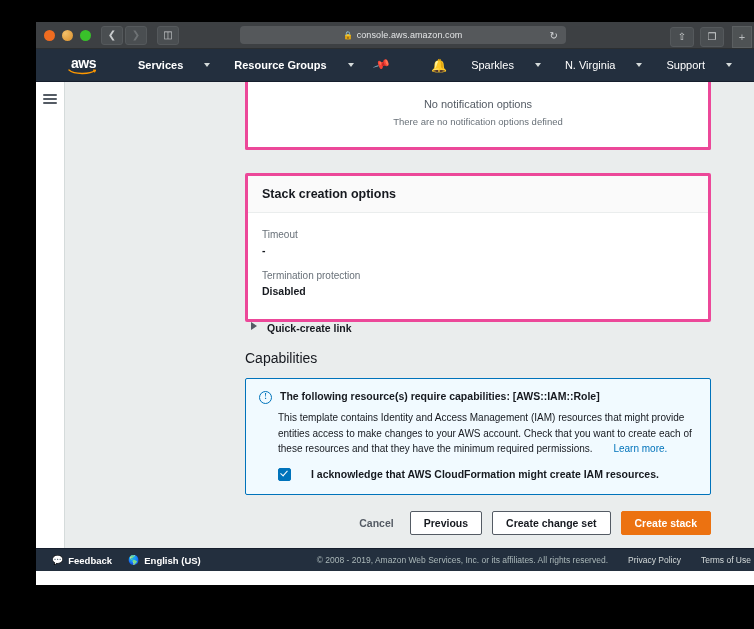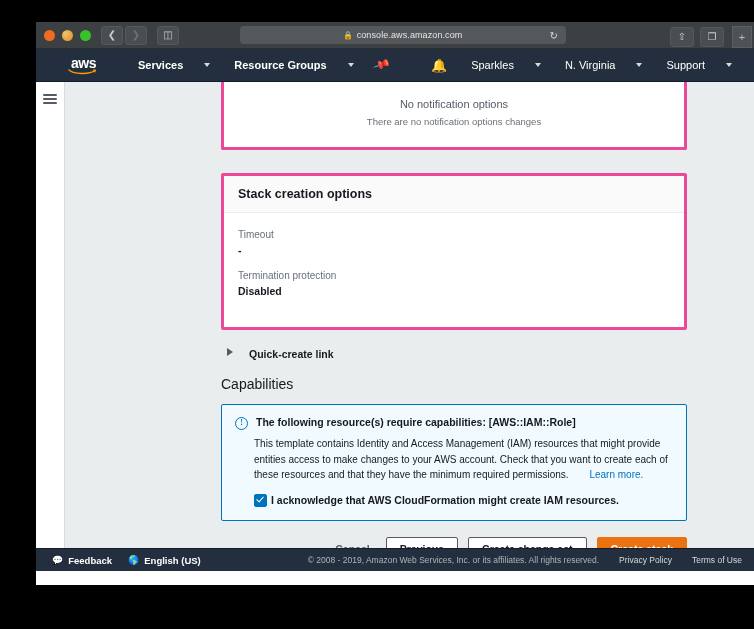--- a/index.html
+++ b/index.html
@@ -222,21 +222,21 @@
   }
 
   .content {
     flex: 1;
     position: relative;
     overflow: hidden;
   }
 
   .col {
     position: absolute;
-    left: 156px;
+    left: 180px;
     top: 0;
     width: 466px;
   }
 
   
   .card {
     background: #ffffff;
     border: 3px solid #ec4899;
     border-radius: 2px;
   }
@@ -261,37 +261,36 @@
     font-size: 11px;
     color: #545b64;
     margin-bottom: 6px;
   }
   .empty-sub {
     font-size: 9.5px;
     color: #687078;
   }
 
   .field { margin-bottom: 14px; }
-  .field:last-child { margin-bottom: 16px; }
+  .field:last-child { margin-bottom: 8px; }
   .field-label {
     font-size: 10px;
     color: #687078;
     margin-bottom: 4px;
   }
   .field-value {
     font-size: 10.5px;
     color: #16191f;
     font-weight: bold;
   }
 
   
   .expandable {
     display: flex;
-    gap: 16px;
-    margin-top: 18px;
+    gap: 10px;
     margin-bottom: 16px;
     padding-left: 6px;
   }
   .tri {
     width: 0; height: 0;
     border-top: 4px solid transparent;
     border-bottom: 4px solid transparent;
     border-left: 6px solid #545b64;
   }
   .expandable-label {
@@ -347,21 +346,21 @@
   .learn-more {
     color: #0073bb;
     text-decoration: none;
     margin-left: 18px;
   }
   .ack-row {
     margin-left: 19px;
     margin-top: 11px;
     display: flex;
     align-items: center;
-    gap: 4px;
+    gap: 20px;
   }
   .checkbox {
     width: 11px; height: 11px;
     background: #0073bb;
     border: 1px solid #0073bb;
     border-radius: 2px;
     position: relative;
     flex: 0 0 auto;
   }
   .checkbox::after {
@@ -438,21 +437,21 @@
     align-items: center;
     gap: 5px;
     color: #ffffff;
     font-size: 9.5px;
     font-weight: bold;
     text-decoration: none;
   }
   .fglyph { font-size: 9px; color: #ffffff; }
   .footer-right {
     position: absolute;
-    right: 12px;
+    right: 3px;
     display: flex;
     align-items: center;
     gap: 20px;
   }
   .copyright { color: #aab7b8; font-size: 8.5px; }
   .footer-right a {
     color: #d5dbdb;
     font-size: 8.5px;
     text-decoration: none;
   }
@@ -539,21 +538,21 @@
             <span></span>
         </div>
       </div>
 
       <div class="content">
         <div class="col">
 
           <div class="card" style="border-top:none; border-radius:0 0 2px 2px;">
             <div class="empty-card">
               <div class="empty-title">No notification options</div>
-              <div class="empty-sub">There are no notification options changes</div>
+              <div class="empty-sub">There are no notification options defined</div>
             </div>
           </div>
 
           <div class="card" style="margin-top:23px;">
             <div class="card-header">
               <h2>Stack creation options</h2>
             </div>
             <div class="card-body" style="padding:16px 14px 14px 14px;">
               <div class="field">
                 <div class="field-label">Timeout</div>

